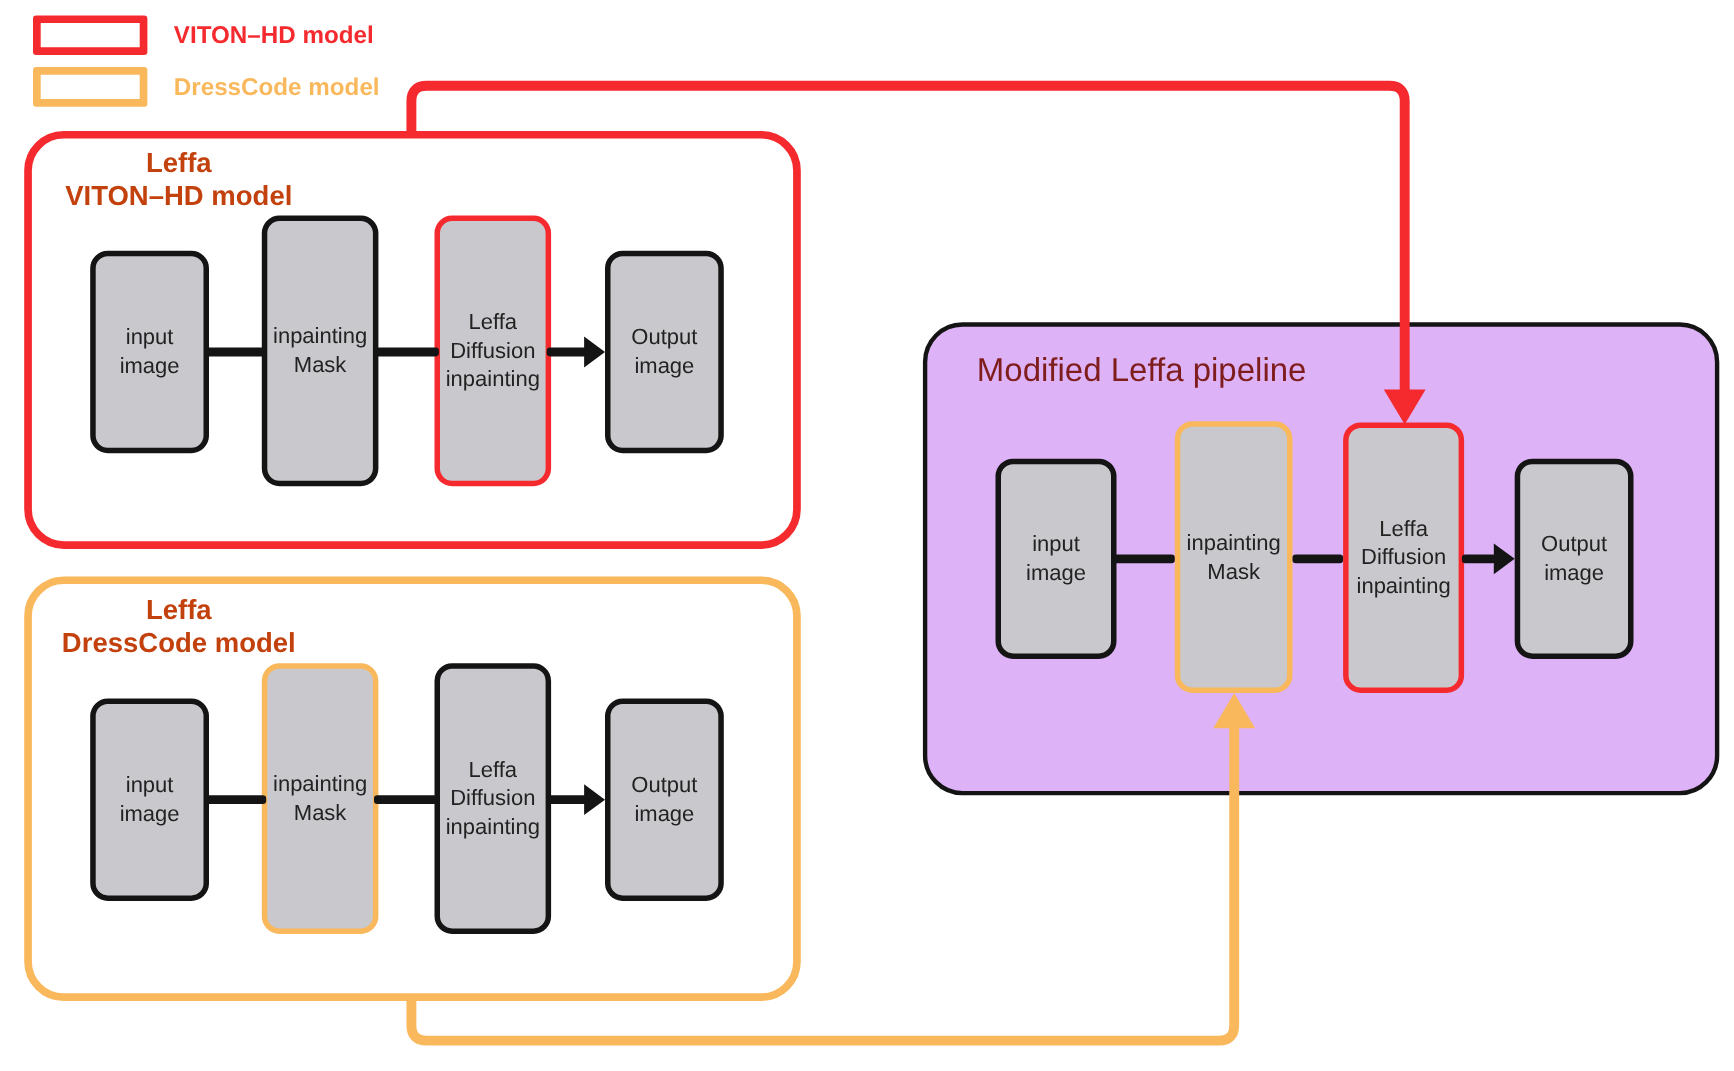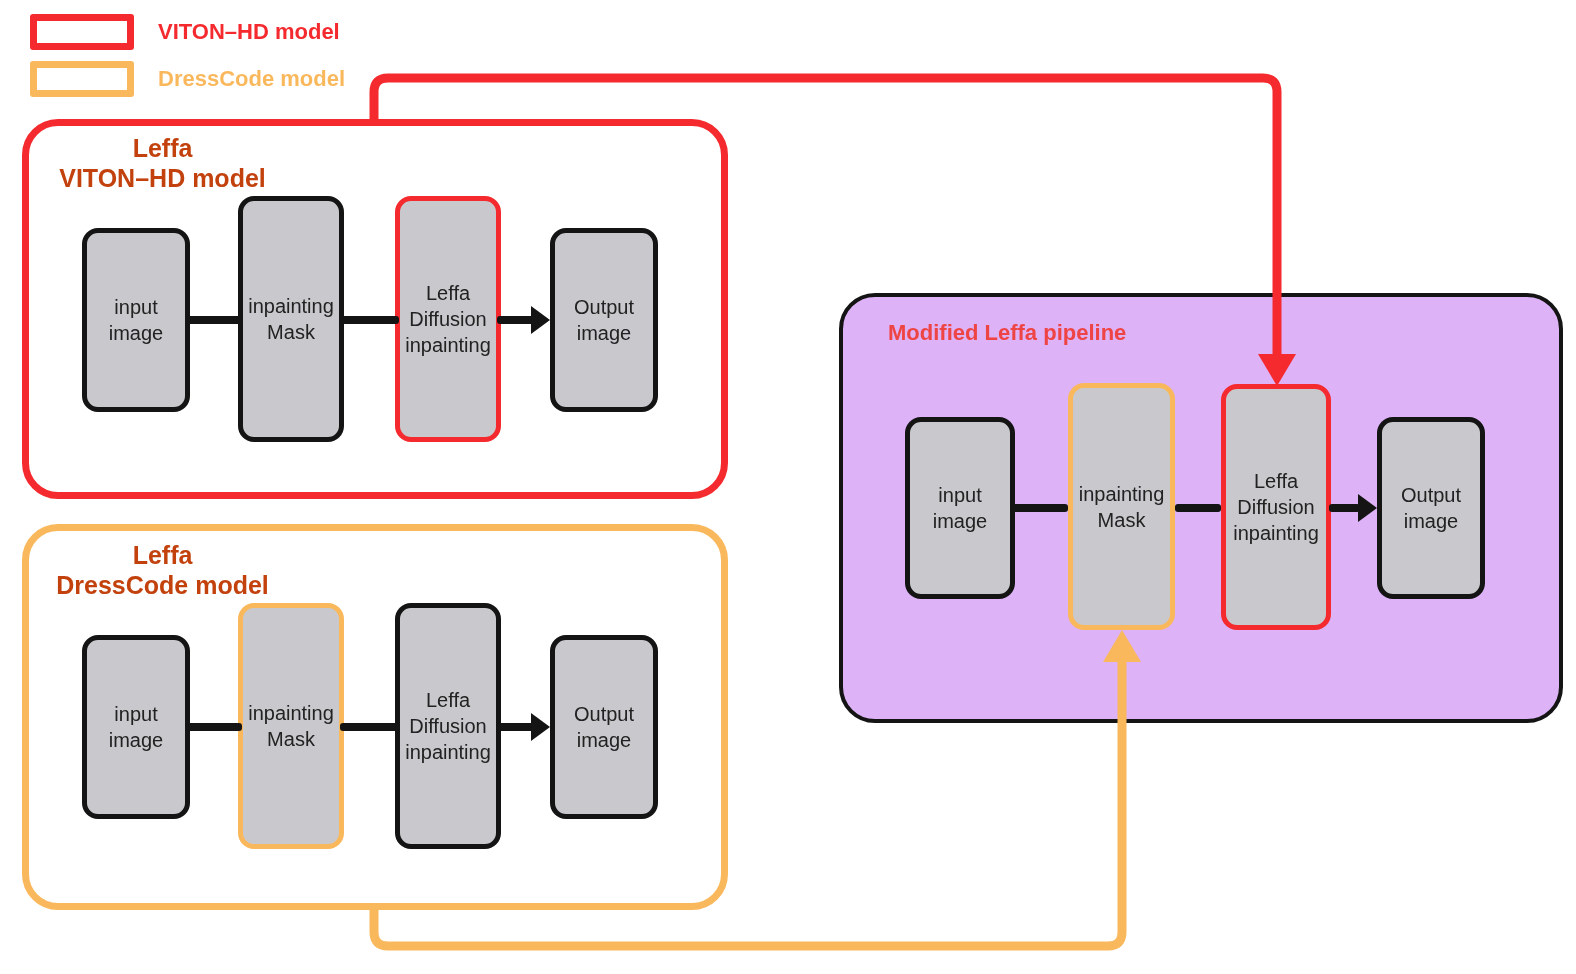--- a/index.html
+++ b/index.html
@@ -27,21 +27,21 @@
   .legend-label.orange{color:var(--orange);}
 
   
   .container{position:absolute;border-radius:36px;background:#fff;}
   .container.red-border{border:7px solid var(--red);}
   .container.orange-border{border:7px solid var(--orange);}
   .container.purple{background:var(--purple);border:4px solid var(--ink);}
 
   .container-title{position:absolute;text-align:center;font-weight:700;
     font-size:25px;line-height:30px;color:#c2410c;}
-  .purple-title{position:absolute;font-weight:700;font-size:22px;color:#ef4444;white-space:nowrap;}
+  .purple-title{position:absolute;font-weight:400;font-size:30px;color:#7f1d1d;white-space:nowrap;}
 
   
   .box{position:absolute;background:var(--gray);border:5px solid var(--ink);
     border-radius:16px;display:flex;align-items:center;justify-content:center;
     text-align:center;font-size:20px;line-height:1.3;color:var(--text);padding:0 5px;}
   .box.red-hl{border-color:var(--red);}
   .box.orange-hl{border-color:var(--orange);}
 
   
   .hline{position:absolute;height:8px;background:var(--ink);border-radius:3px;}

